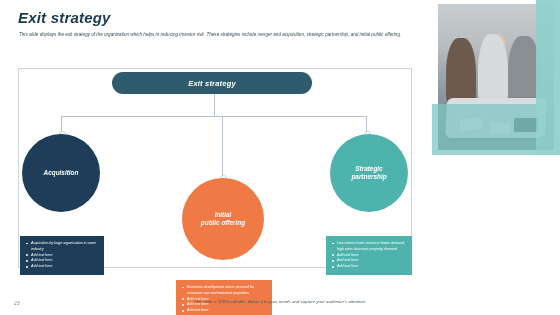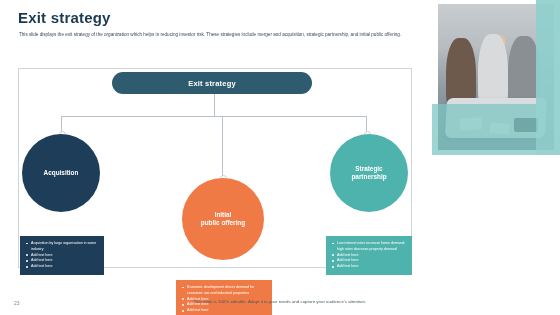--- a/index.html
+++ b/index.html
@@ -1,21 +1,21 @@
 <!DOCTYPE html>
 <html><head>
 <meta charset="utf-8">
 <style>
   html,body{margin:0;padding:0;}
   body{
     width:560px;height:315px;background:#ffffff;
     font-family:"Liberation Sans", sans-serif;
     overflow:hidden;position:relative;
   }
-  .slide{position:absolute;inset:0;background:#ffffff;}
+  .slide{position:absolute;inset:0;background:#ffffff;font-style:italic;}
 
   
   .title{
     position:absolute;left:18px;top:9px;
     font-size:15px;font-weight:bold;color:#1b3a52;
     letter-spacing:0.2px;
   }
   .subtitle{
     position:absolute;left:19px;top:31px;width:390px;
     font-size:4.6px;line-height:1.85;color:#3d4b55;

